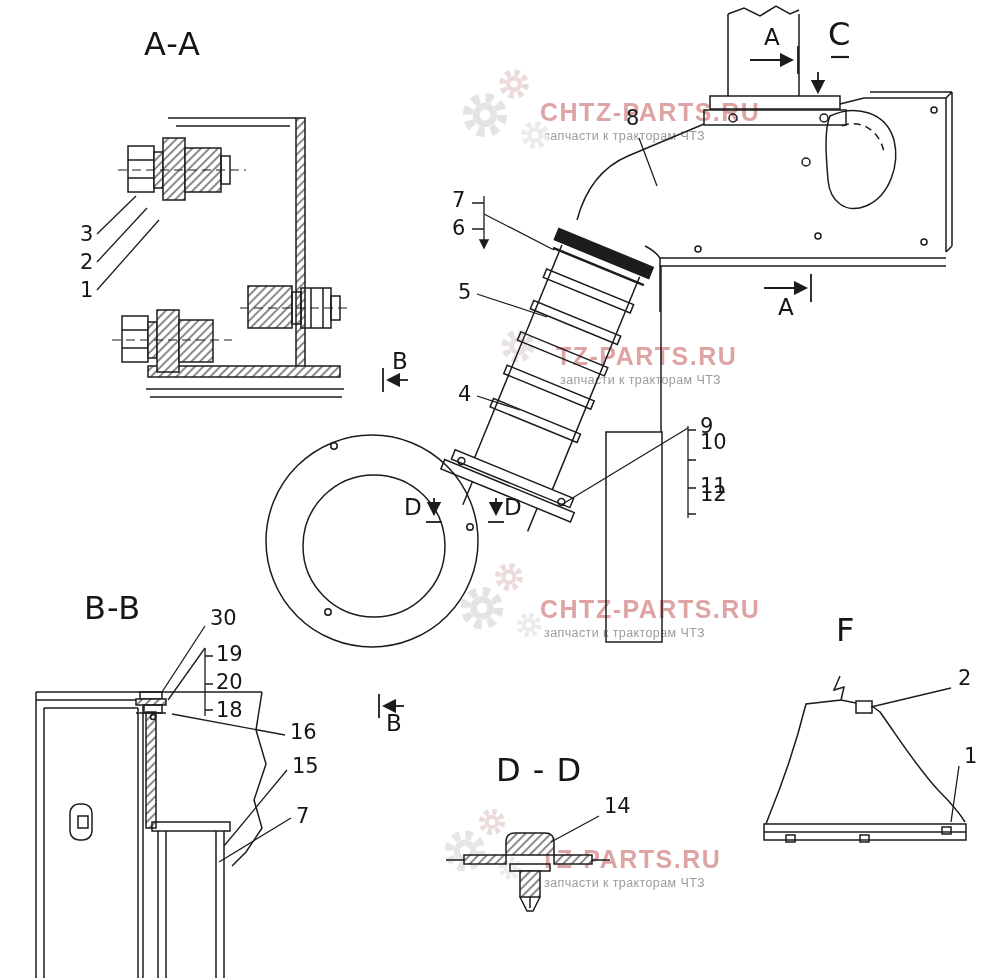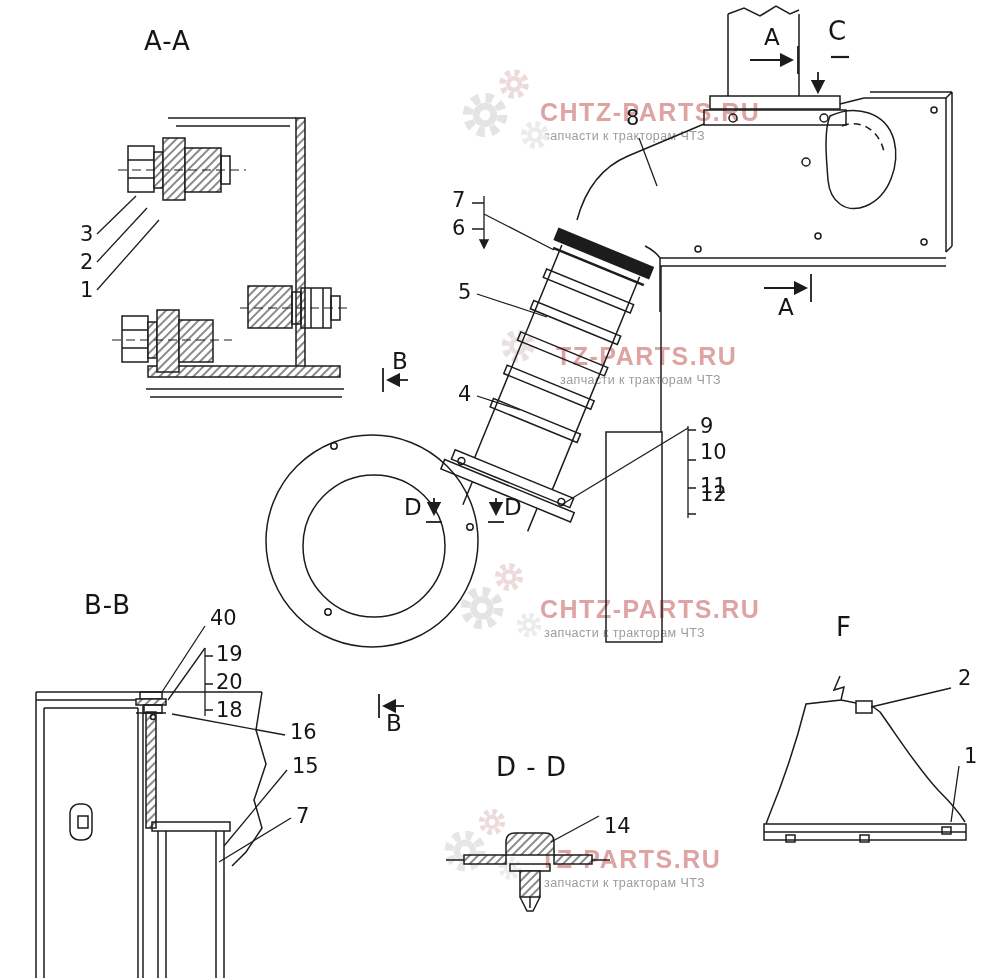--- a/index.html
+++ b/index.html
@@ -17,21 +17,21 @@
     color:var(--wm-brand,#d78f8f); opacity:.82;
   }
   .wm-sub {
     font-family:"Liberation Sans", sans-serif; font-size:12.5px;
     letter-spacing:.4px; color:var(--wm-sub,#9c9c9c); margin-top:2px; margin-left:4px;
   }
   .lbl {
     position:absolute; z-index:3; color:#161616; line-height:1;
     font-family:"DejaVu Sans", sans-serif; white-space:nowrap;
   }
-  .sec  { font-size:26px; letter-spacing:1px;text-align:center; }
+  .sec  { font-size:32px; letter-spacing:1px;text-align:center; }
   .vlab { font-size:23px; }
   .num  { font-size:21px; }
 </style>
 </head>
 <body>
 
 <div id="canvas">
 
   <div class="wm" style="left:540px;top:98px">
     <div class="wm-brand">CHTZ-PARTS.RU</div>
@@ -260,30 +260,30 @@
   <span class="lbl num" style="left:80px;top:252px">2</span>
   <span class="lbl num" style="left:80px;top:280px">1</span>
 
   <span class="lbl num" style="left:626px;top:108px">8</span>
   <span class="lbl num" style="left:452px;top:190px">7</span>
   <span class="lbl num" style="left:452px;top:218px">6</span>
   <span class="lbl num" style="left:458px;top:282px">5</span>
   <span class="lbl num" style="left:458px;top:384px">4</span>
 
   <span class="lbl num" style="left:700px;top:416px">9</span>
-  <span class="lbl num" style="left:700px;top:442px">10</span>
+  <span class="lbl num" style="left:700px;top:432px">10</span>
   <span class="lbl num" style="left:700px;top:476px">11</span>
   <span class="lbl num" style="left:700px;top:484px">12</span>
 
-  <span class="lbl num" style="left:210px;top:608px">40</span>
+  <span class="lbl num" style="left:210px;top:608px">30</span>
   <span class="lbl num" style="left:216px;top:644px">19</span>
   <span class="lbl num" style="left:216px;top:672px">20</span>
   <span class="lbl num" style="left:216px;top:700px">18</span>
   <span class="lbl num" style="left:290px;top:722px">16</span>
   <span class="lbl num" style="left:292px;top:756px">15</span>
   <span class="lbl num" style="left:296px;top:806px">7</span>
 
-  <span class="lbl num" style="left:604px;top:816px">14</span>
+  <span class="lbl num" style="left:604px;top:796px">14</span>
 
   <span class="lbl num" style="left:958px;top:668px">2</span>
   <span class="lbl num" style="left:964px;top:746px">1</span>
 
 </div>
 
 </body></html>

